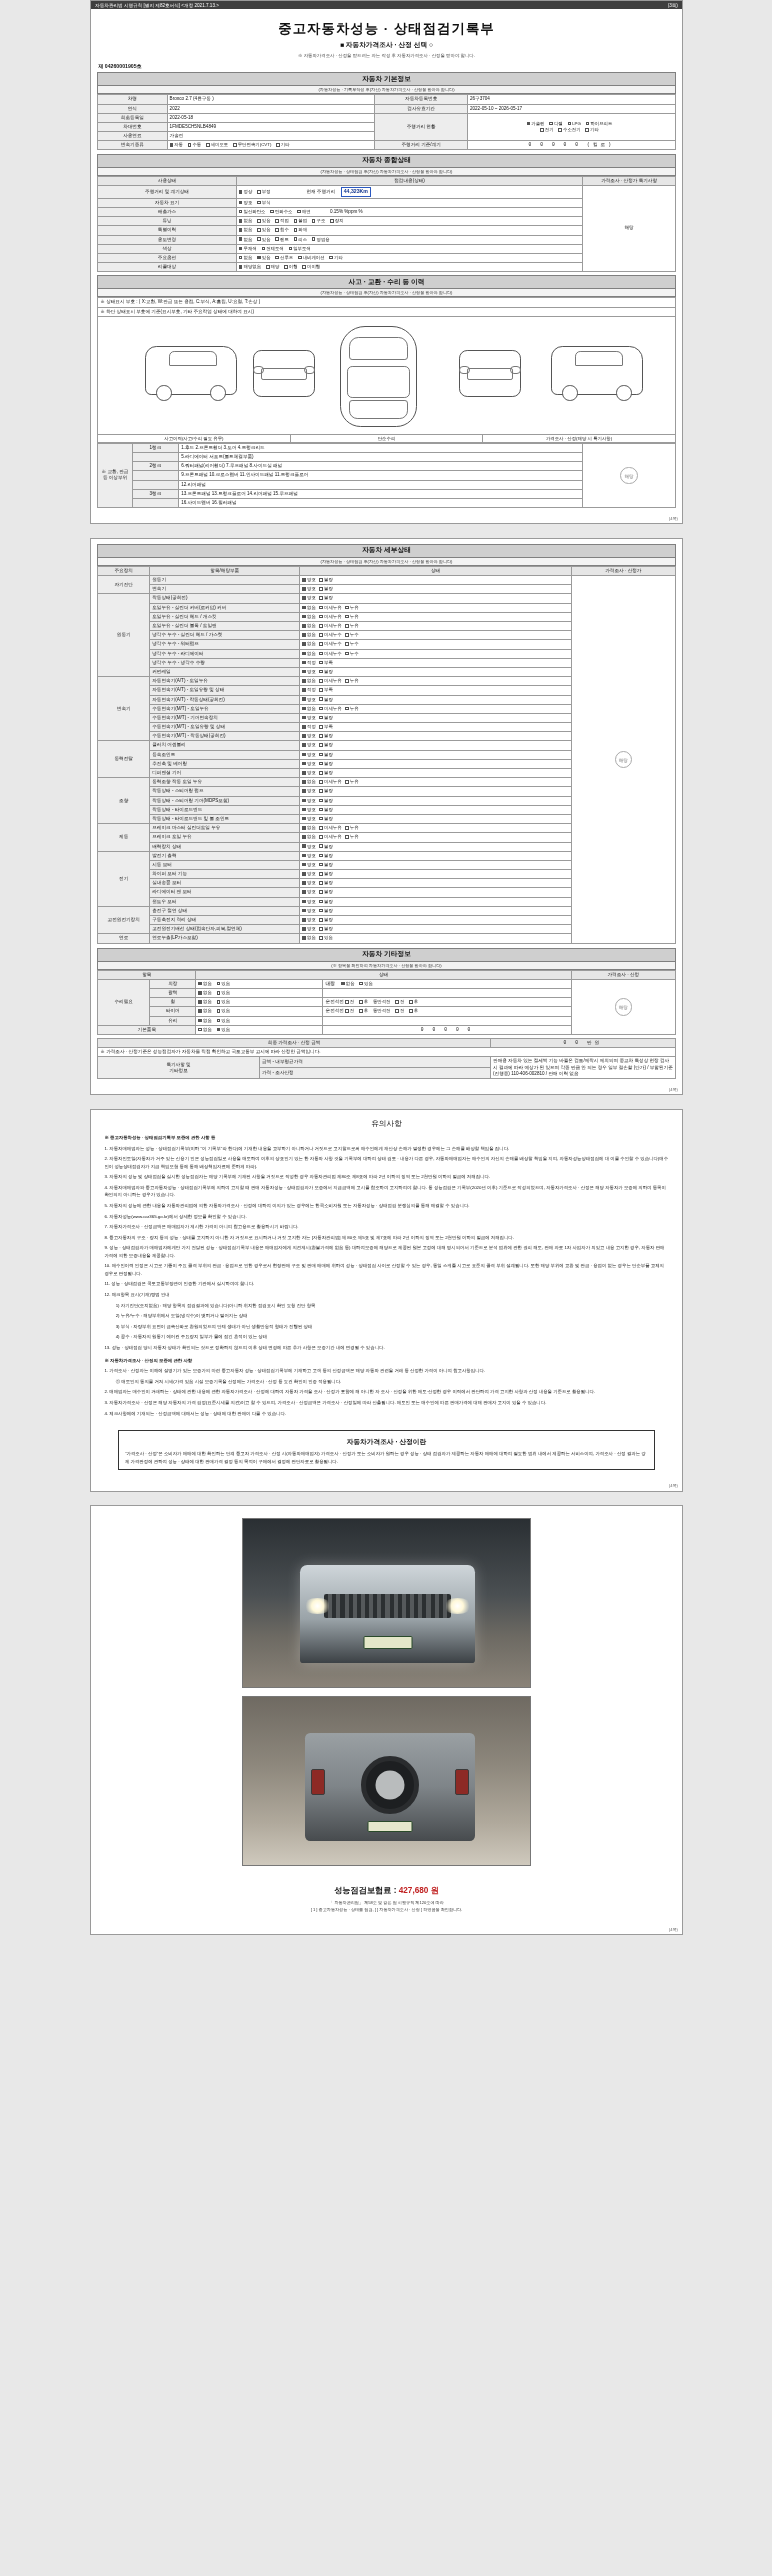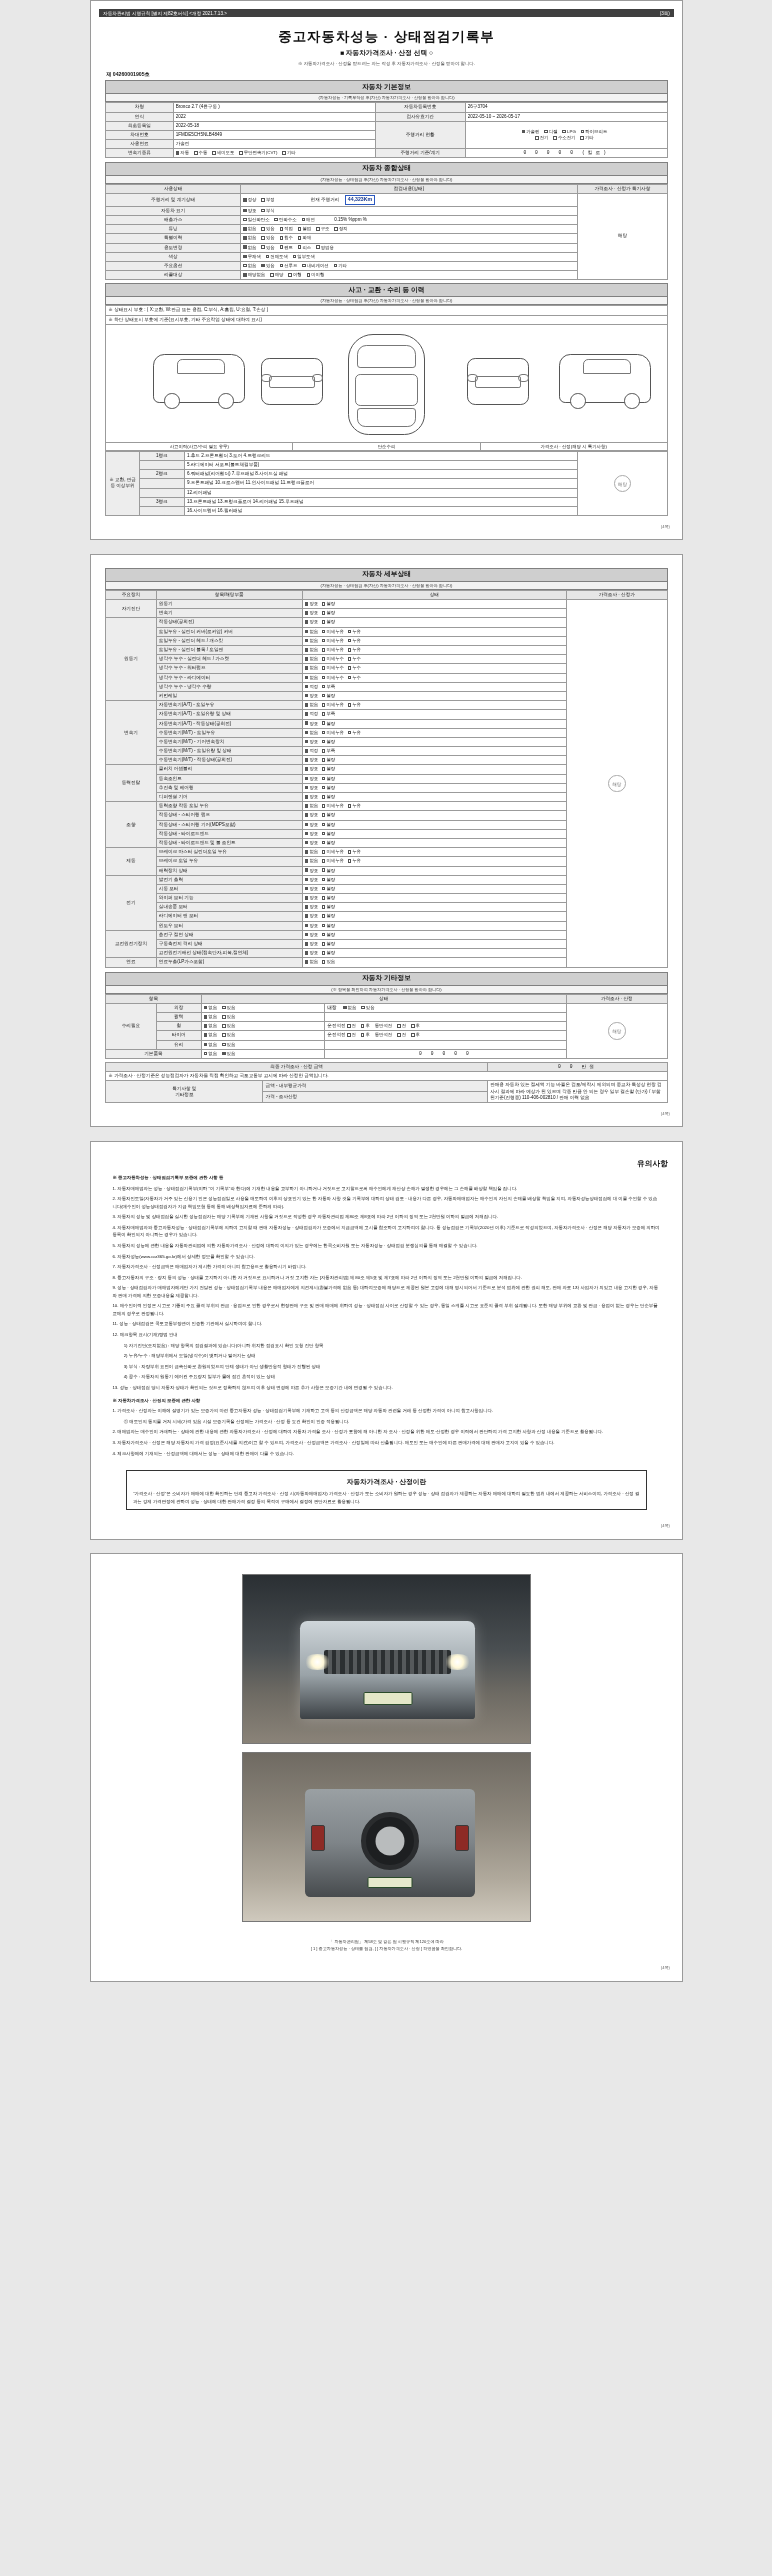--- a/index.html
+++ b/index.html
@@ -10,21 +10,21 @@
     font-family:"Liberation Sans", sans-serif;
     font-size:5.7px;
     color:#111;
     -webkit-font-smoothing:antialiased;
   }
   .page {
     width:593px;
     margin:0 auto 13.4px auto;
     background:#fff;
     border:0.5px solid #9a9a9a;
-    padding:8px;
+    padding:0;
     position:relative;
   }
   .page-pad { padding:5.2px 6.2px 7.2px 6.2px; }
   .topbar {
     background:#3f3f3f;
     color:#fff;
     font-size:4.6px;
     padding:1.5px 4.1px;
     display:flex;
     justify-content:space-between;
@@ -104,22 +104,22 @@
     width:3.6px; height:3.6px;
     border:0.5px solid #555;
     background:#fff;
     margin-right:1px;
     vertical-align:-0.5px;
   }
   .cb.on { background:#555; }
   .opt { display:inline-block; margin-right:3.6px; white-space:nowrap; font-size:4.4px; }
 
   .note-head {
-    text-align:right;
-    font-weight:bold;
+    text-align:center;
+    font-weight:normal;
     font-size:7.7px;
     padding:4.1px 0 5.2px 0;
   }
   .note-body { font-size:4.4px; line-height:1.7; padding:0 7.2px 5.2px 7.2px; }
   .note-body p { margin:0 0 3.1px 0; }
   .note-body .ind2 { padding-left:11.3px; }
 
   .decl-box {
     border:1px solid #333;
     margin:5.2px 20.6px 5.2px 20.6px;
@@ -856,20 +856,24 @@
       </div>
       <div class="photo p2">
         <div class="car2">
           <div class="tl l"></div>
             <div class="tl r"></div>
             <div class="tire"></div>
             <div class="plate2"></div>
         </div>
       </div>
     </div>
+    <div class="price-line">
+      <span class="lbl2">성능점검보험료 :</span>
+      <span>427,680 원</span>
+    </div>
     <div class="foot-note">
       <div>「 자동차관리법」 제58조 및 같은 법 시행규칙 제120조에 따라</div>
       <div>[ 1 ] 중고자동차성능 · 상태를 점검, [ ] 자동차가격조사 · 산정 ] 하였음을 확인합니다.</div>
     </div>
   </div>
   <div class="pagefoot">(4쪽)</div>
 </div>
 
 
 </body></html>

